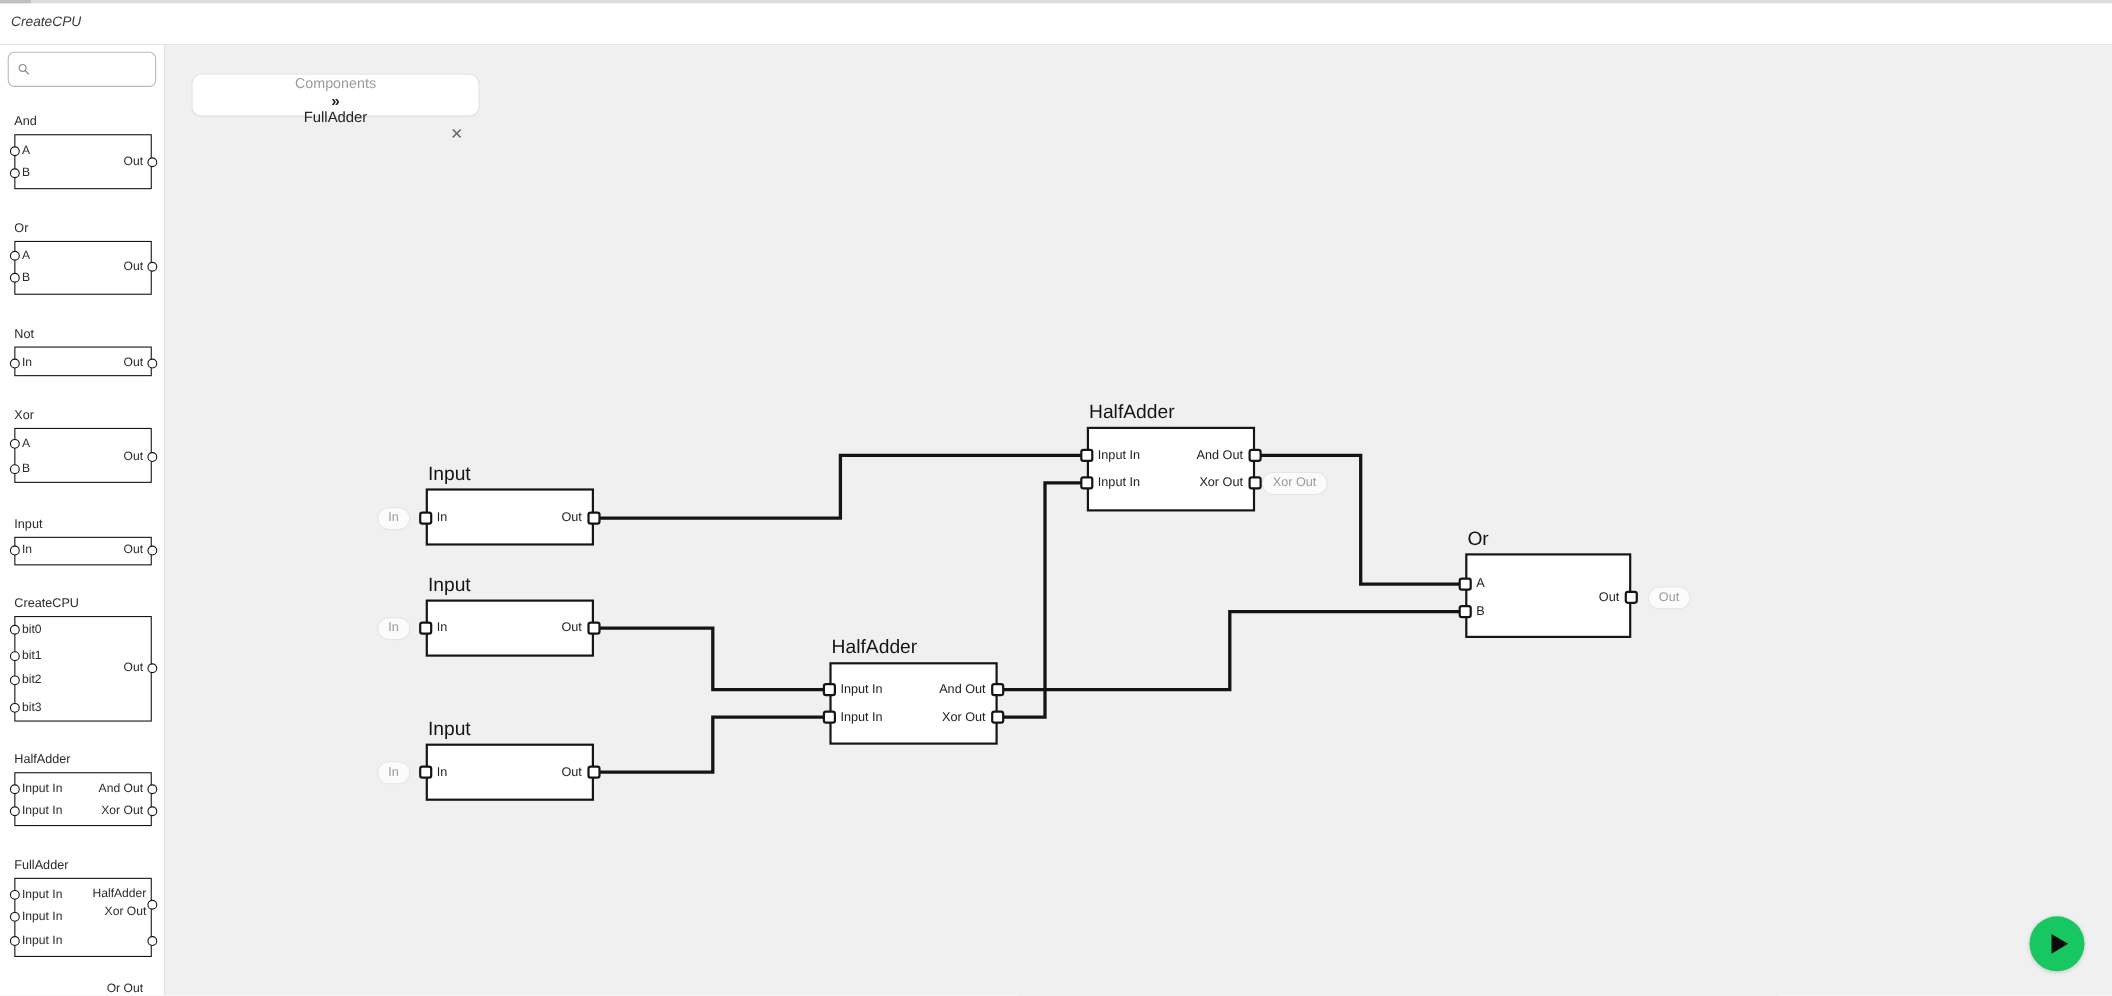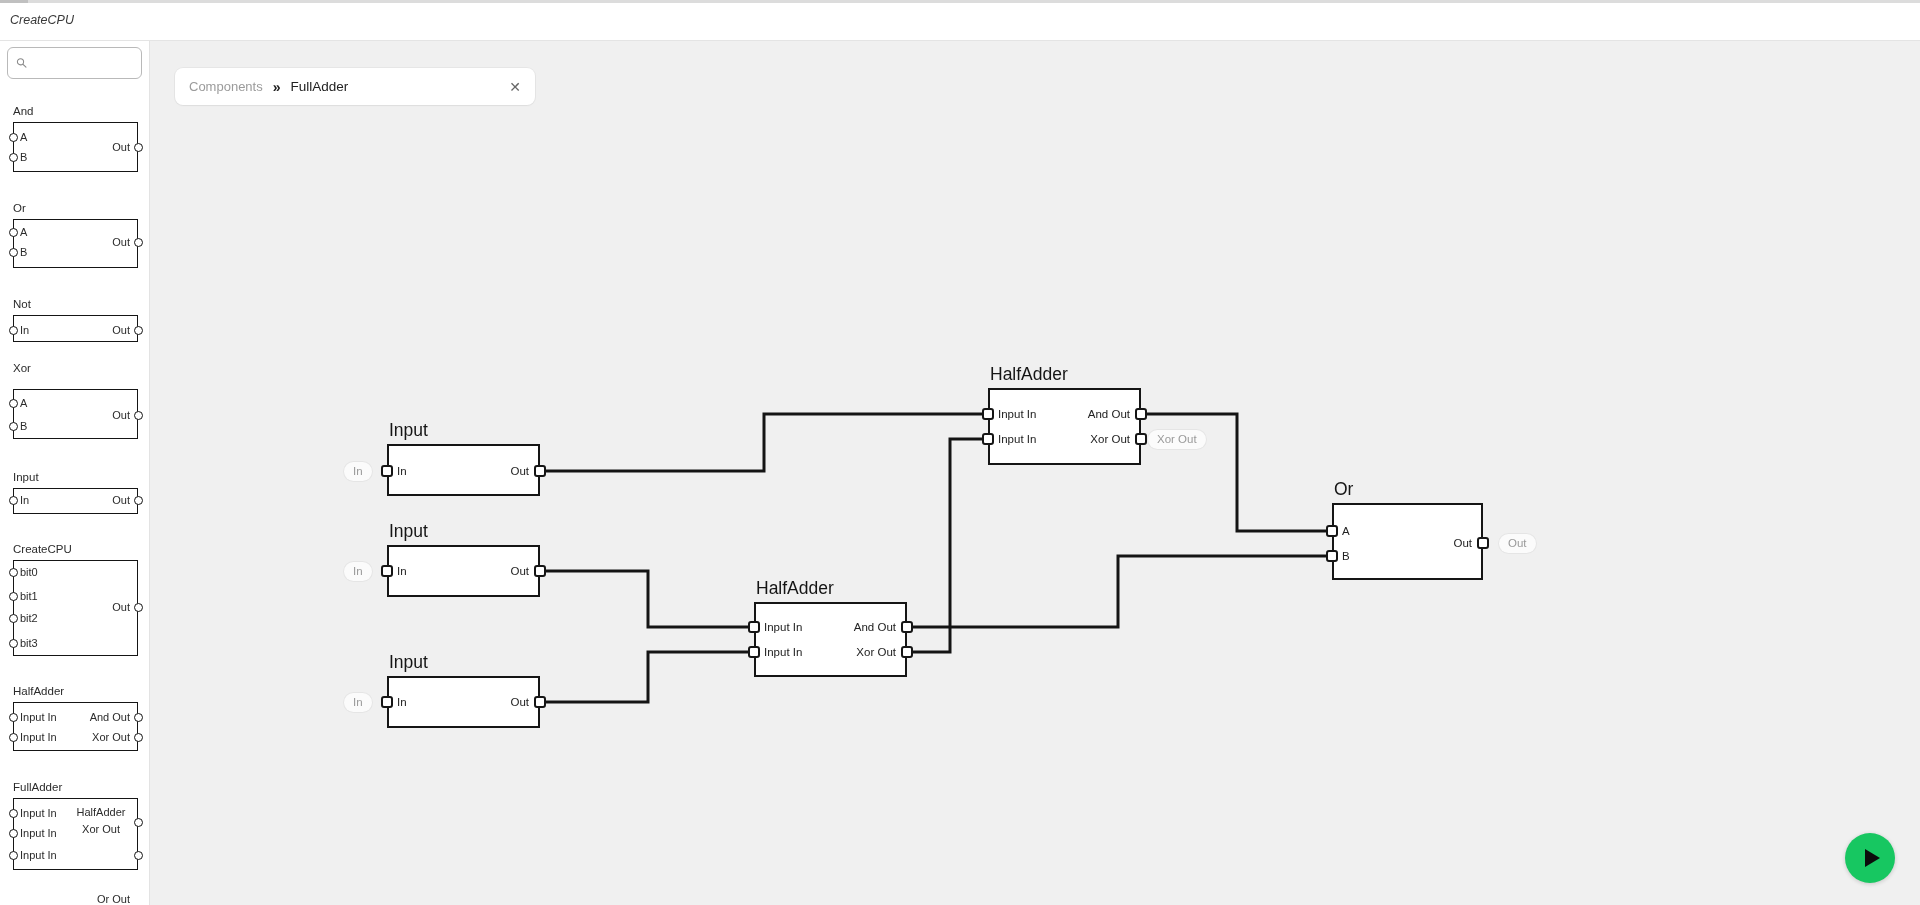--- a/index.html
+++ b/index.html
@@ -12,33 +12,33 @@
   header{position:absolute;left:0;top:0;width:1920px;height:40px;background:#fff;border-bottom:1px solid #e4e4e4;z-index:5;font-style:italic;}
   .app-title{position:absolute;left:10px;top:13px;font-size:12.5px;color:#3a3a3a;}
   .sidebar-slab{position:absolute;left:0;top:41px;width:149px;height:864px;background:#fff;border-right:1px solid #e3e3e3;z-index:1;}
   .canvas-slab{position:absolute;left:150px;top:41px;width:1770px;height:864px;background:#f0f0f0;z-index:0;}
 
   
   .searchbox{position:absolute;left:7px;top:47px;width:135px;height:32px;background:#fff;border:1px solid #b9b9b9;border-radius:6px;box-sizing:border-box;z-index:6;display:flex;align-items:center;padding:0 8px;gap:6px;}
   .searchbox input{border:none;outline:none;background:transparent;width:100%;font-size:12px;color:#333;font-family:"Liberation Sans",sans-serif;}
 
   
-  .tab{position:absolute;left:175px;top:68px;width:360px;height:37px;background:#fff;border-radius:8px;box-shadow:0 0 0 1px rgba(0,0,0,0.04),0 1px 2px rgba(0,0,0,0.04);z-index:20;display:flex;align-items:center;padding:0 14px;box-sizing:border-box;}
+  .tab{position:absolute;left:175px;top:68px;width:260px;height:37px;background:#fff;border-radius:8px;box-shadow:0 0 0 1px rgba(0,0,0,0.04),0 1px 2px rgba(0,0,0,0.04);z-index:20;display:flex;align-items:center;padding:0 14px;box-sizing:border-box;flex-direction:column;}
   .crumb{font-size:13px;color:#9b9b9b;cursor:pointer;}
   .sep{font-size:14px;color:#222;font-weight:700;margin:0 10px;}
   .tabname{font-size:13.5px;color:#222;}
   .tabclose{margin-left:auto;font-size:14px;color:#666;cursor:pointer;line-height:14px;}
 
   
   .side-label{position:absolute;font-size:11.5px;color:#2b2b2b;line-height:16px;white-space:nowrap;z-index:7;}
   .side-block{position:absolute;background:#fff;border:1.5px solid #151515;box-sizing:border-box;z-index:7;}
   .cport{position:absolute;width:9px;height:9px;border:1.5px solid #151515;border-radius:50%;background:#fff;box-sizing:border-box;z-index:8;}
   .pin-label{position:absolute;font-size:11px;color:#2b2b2b;line-height:16px;white-space:nowrap;z-index:8;}
   .pout-label{position:absolute;font-size:11px;color:#2b2b2b;line-height:16px;white-space:nowrap;text-align:right;z-index:8;}
-  .pwrap-label{position:absolute;font-size:11px;color:#2b2b2b;line-height:17px;text-align:center;z-index:8;}
+  .pwrap-label{position:absolute;font-size:11px;color:#2b2b2b;line-height:17px;text-align:right;z-index:8;}
 
   
   #wires{position:absolute;left:0;top:0;z-index:10;}
   .node-title{position:absolute;font-size:17.5px;color:#151515;line-height:22px;white-space:nowrap;z-index:12;}
   .node-block{position:absolute;background:#fff;border:2.5px solid #151515;box-sizing:border-box;z-index:11;cursor:grab;}
   .nport{position:absolute;width:12px;height:12px;border:2.7px solid #151515;border-radius:3px;background:#fff;box-sizing:border-box;z-index:13;}
   .nin-label{position:absolute;font-size:11.5px;color:#222;line-height:16px;white-space:nowrap;z-index:12;}
   .nout-label{position:absolute;font-size:11.5px;color:#222;line-height:16px;white-space:nowrap;text-align:right;z-index:12;}
   .pill{position:absolute;background:#fbfbfb;border-radius:10px;color:#9a9a9a;font-size:11.5px;line-height:17px;padding:1px 9px;box-shadow:0 0 0 1px rgba(0,0,0,0.045);white-space:nowrap;z-index:12;}
 
@@ -105,21 +105,21 @@
     <div class="cport" style="left: 8.5px; top: 247.5px;"></div>
     <div class="pin-label" style="left: 20px; top: 244px;">B</div>
     <div class="cport" style="left: 133.5px; top: 237.5px;"></div>
     <div class="pout-label" style="left: 13px; top: 234px; width: 117px;">Out</div>
     <div class="side-label" style="left: 13px; top: 296px;">Not</div>
     <div class="side-block" style="left: 13px; top: 315px; width: 125px; height: 27px;"></div>
     <div class="cport" style="left: 8.5px; top: 325.5px;"></div>
     <div class="pin-label" style="left: 20px; top: 322px;">In</div>
     <div class="cport" style="left: 133.5px; top: 325.5px;"></div>
     <div class="pout-label" style="left: 13px; top: 322px; width: 117px;">Out</div>
-    <div class="side-label" style="left: 13px; top: 360px;">Xor</div>
+    <div class="side-label" style="left: 13px; top: 370px;">Xor</div>
     <div class="side-block" style="left: 13px; top: 389px; width: 125px; height: 50px;"></div>
     <div class="cport" style="left: 8.5px; top: 398.5px;"></div>
     <div class="pin-label" style="left: 20px; top: 395px;">A</div>
     <div class="cport" style="left: 8.5px; top: 421.5px;"></div>
     <div class="pin-label" style="left: 20px; top: 418px;">B</div>
     <div class="cport" style="left: 133.5px; top: 410.5px;"></div>
     <div class="pout-label" style="left: 13px; top: 407px; width: 117px;">Out</div>
     <div class="side-label" style="left: 13px; top: 469px;">Input</div>
     <div class="side-block" style="left: 13px; top: 488px; width: 125px; height: 26px;"></div>
     <div class="cport" style="left: 8.5px; top: 495.5px;"></div>

